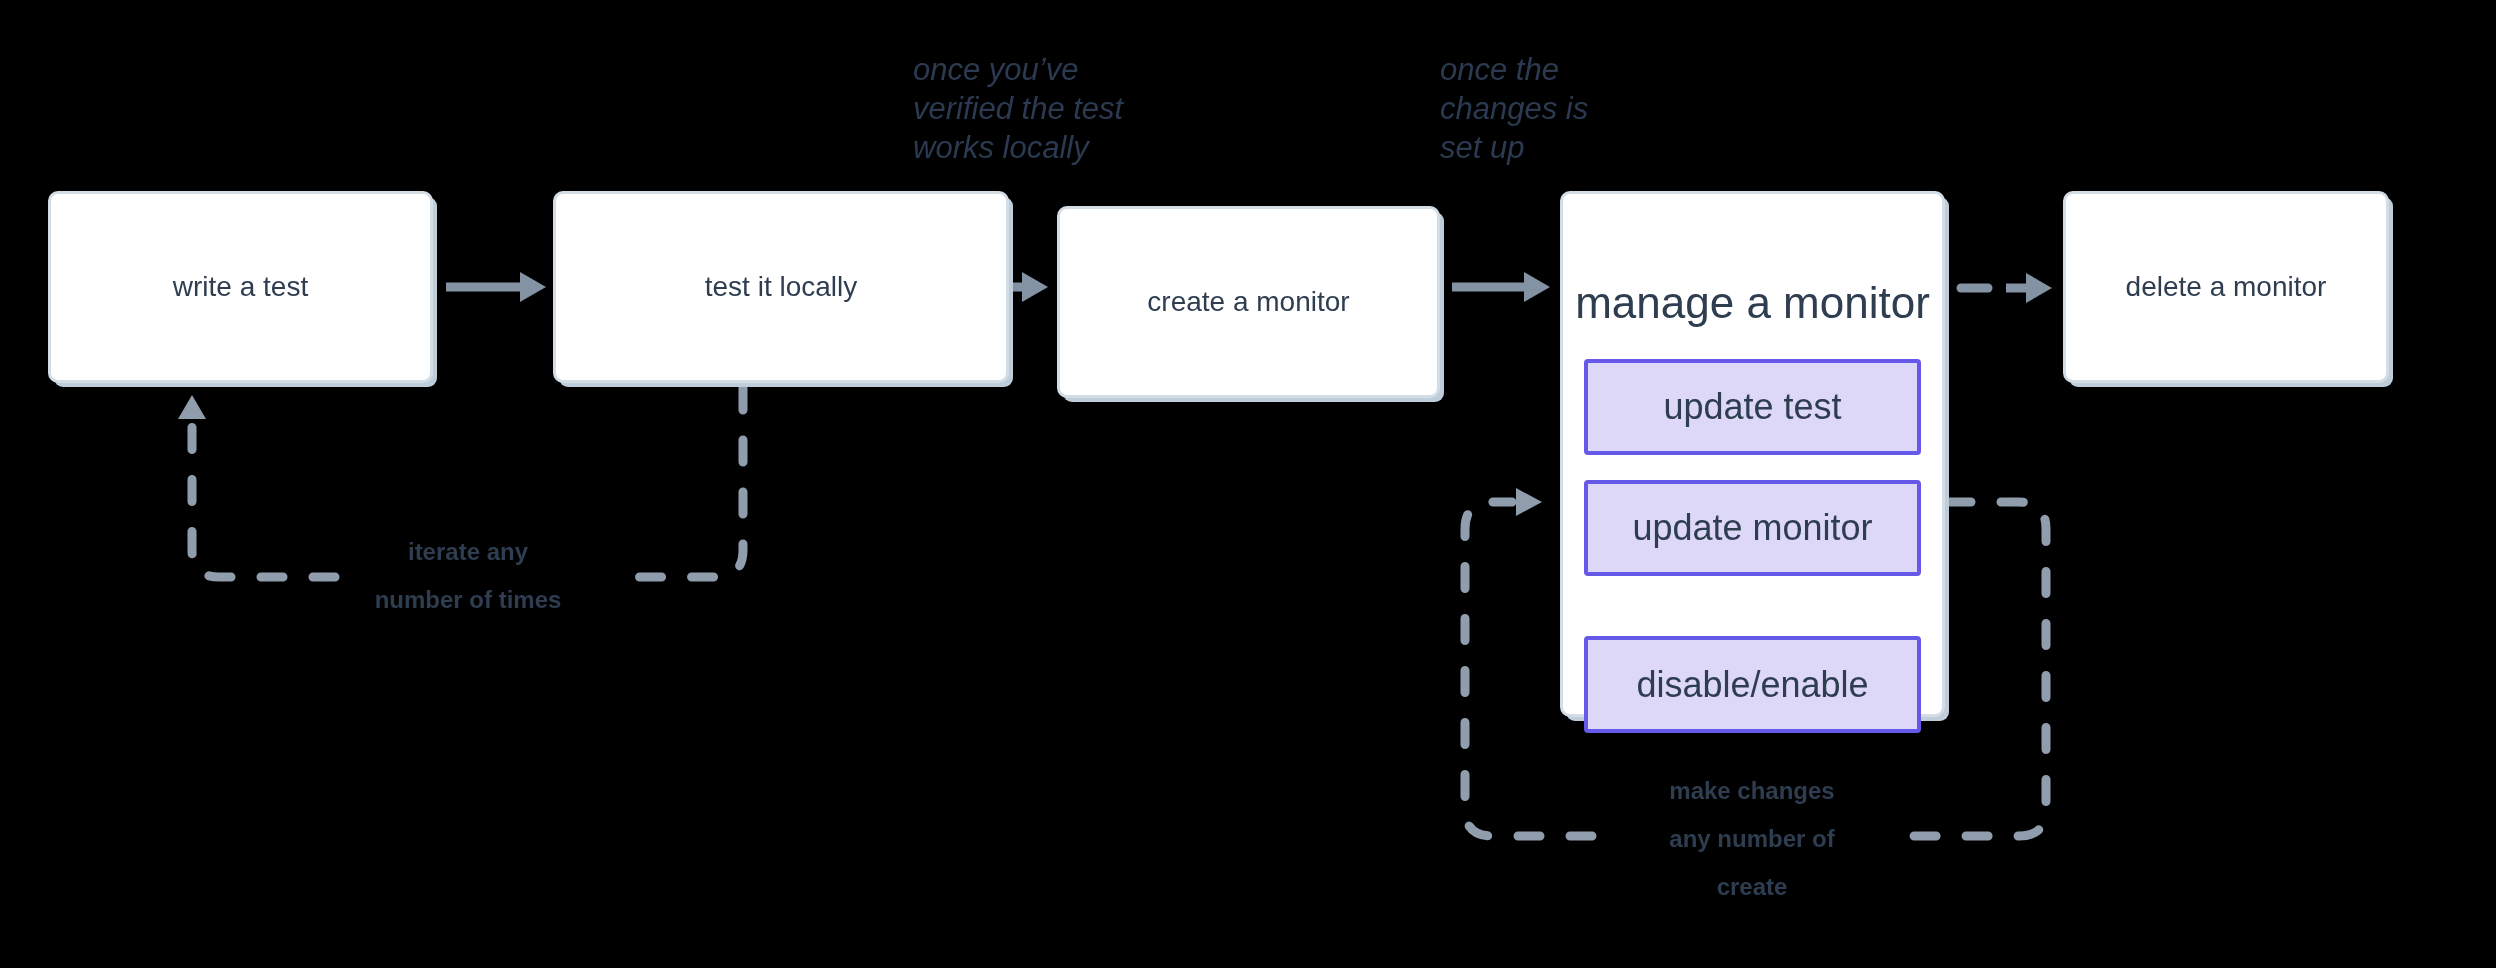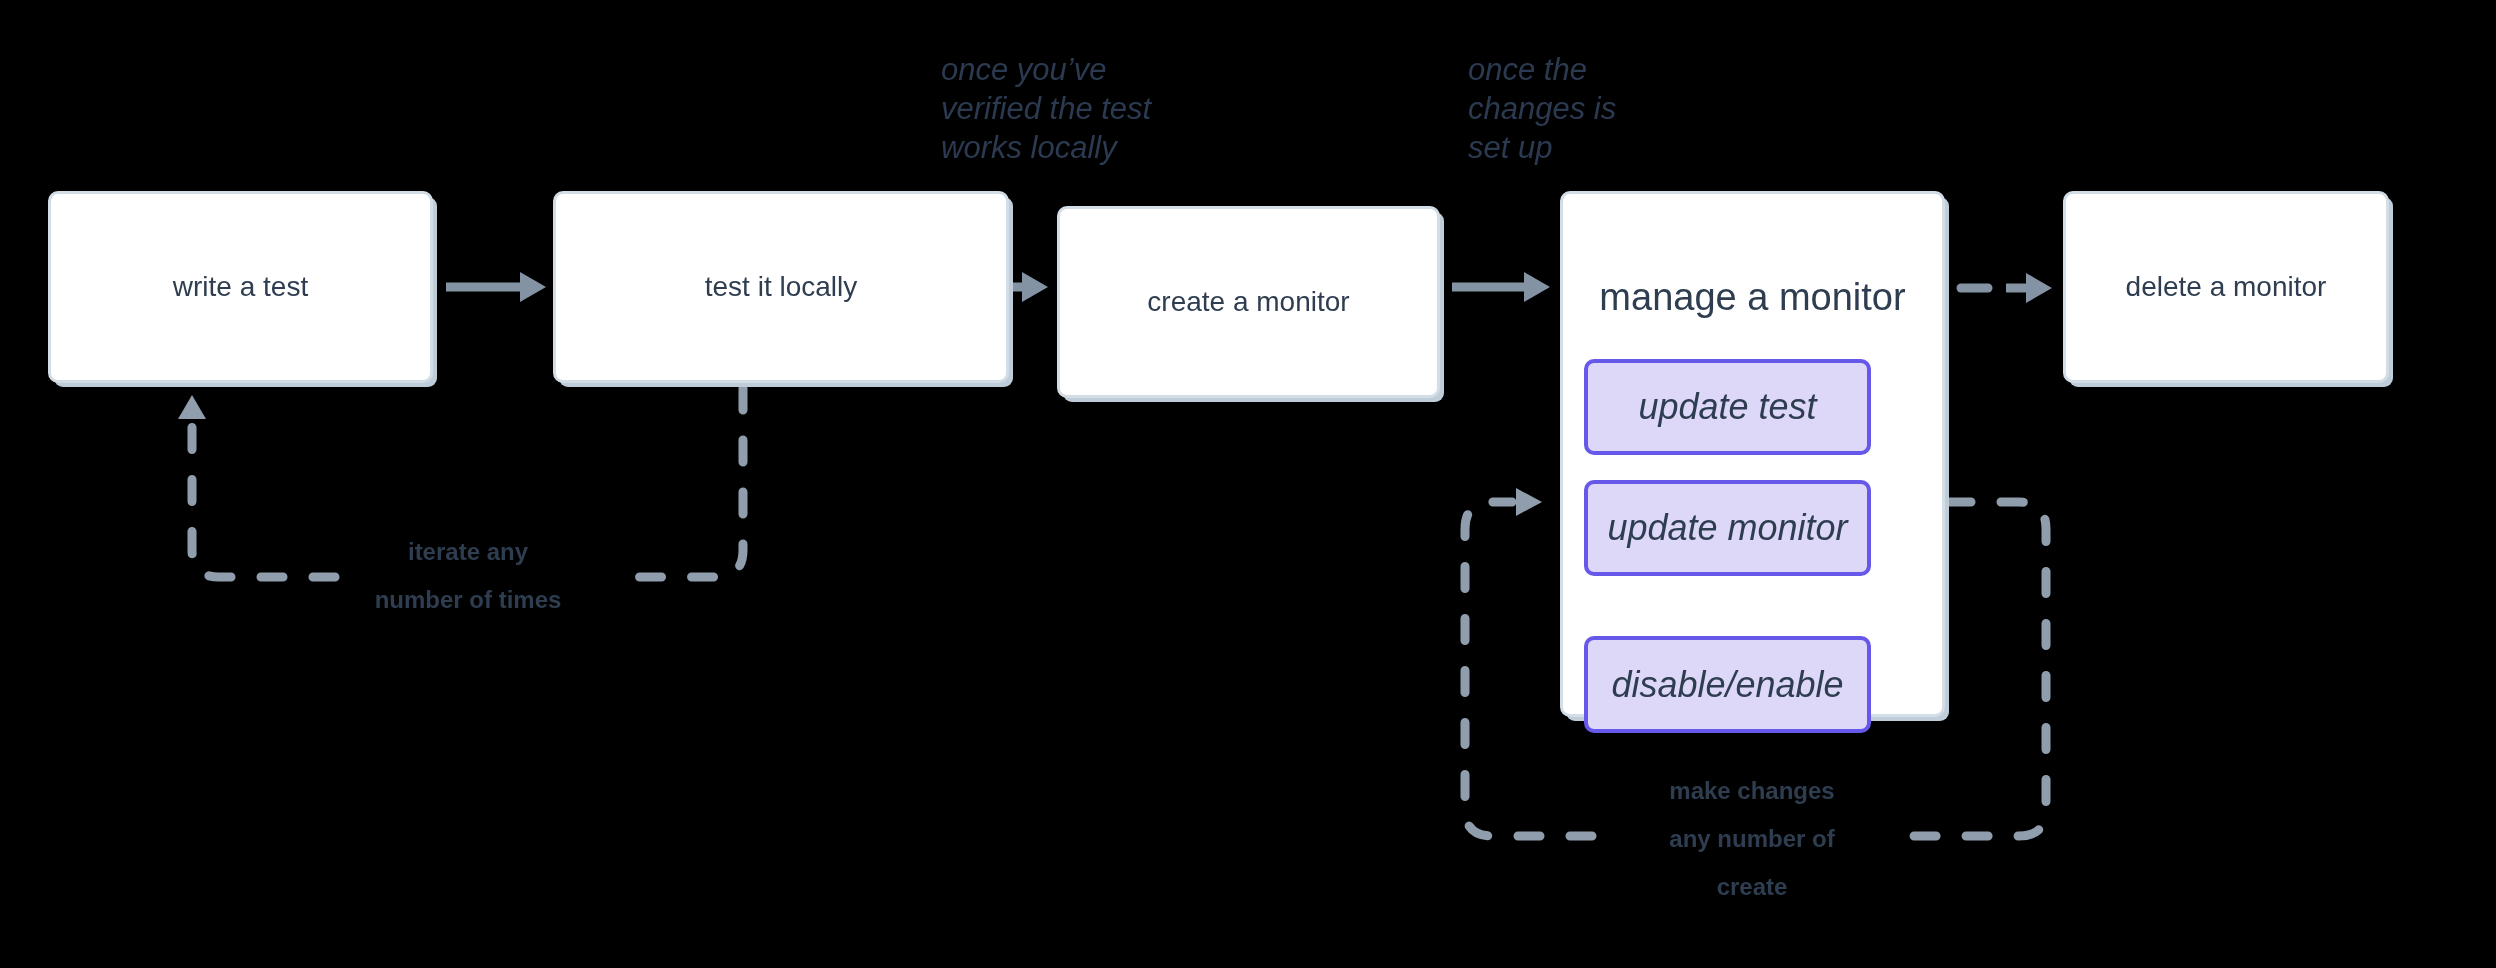--- a/index.html
+++ b/index.html
@@ -34,45 +34,43 @@
     font-size:28px;font-weight:500;
     color:var(--c-label);
     white-space:nowrap;
   }
   .node-1{left:48px;top:191px;width:385px;height:192px;}
   .node-2{left:553px;top:191px;width:456px;height:192px;}
   .node-3{left:1057px;top:206px;width:383px;height:192px;}
   .node-4{left:1560px;top:191px;width:385px;height:526px;}
   .node-5{left:2063px;top:191px;width:326px;height:192px;}
   .node-4 .node-title{
-    position:absolute;left:0;top:10px;width:100%;height:186px;
+    position:absolute;left:0;top:16px;width:100%;height:186px;
     display:flex;align-items:center;justify-content:center;
-    font-size:38px;font-weight:500;color:var(--c-label);white-space:nowrap;
+    font-size:44px;font-weight:500;color:var(--c-label);white-space:nowrap;
   }
   .subnode{
-    position:absolute;left:21px;width:287px;
+    position:absolute;left:21px;width:337px;
     background:var(--c-purple-fill);
     border:4px solid var(--c-purple-border);
-    border-radius:10px;
+    border-radius:4px;
     box-sizing:border-box;
     display:flex;align-items:center;justify-content:center;
     font-size:36px;font-weight:500;color:var(--c-label);
     white-space:nowrap;
-    font-style:italic;
   }
   .subnode-1{top:165px;height:96px;}
   .subnode-2{top:286px;height:96px;}
   .subnode-3{top:405px;height:97px;margin-top:37px;}
 
   .annotation{
     position:absolute;top:50px;
     font-style:italic;font-size:31px;line-height:39px;font-weight:500;
     color:var(--c-annotation);
     white-space:nowrap;
-    margin-left:28px;
   }
   .annotation-1{left:913px;}
   .annotation-2{left:1440px;}
 
   .loop-label{
     position:absolute;transform:translateX(-50%);
     text-align:center;
     font-size:24px;line-height:48px;font-weight:700;
     color:var(--c-label);
     white-space:nowrap;

